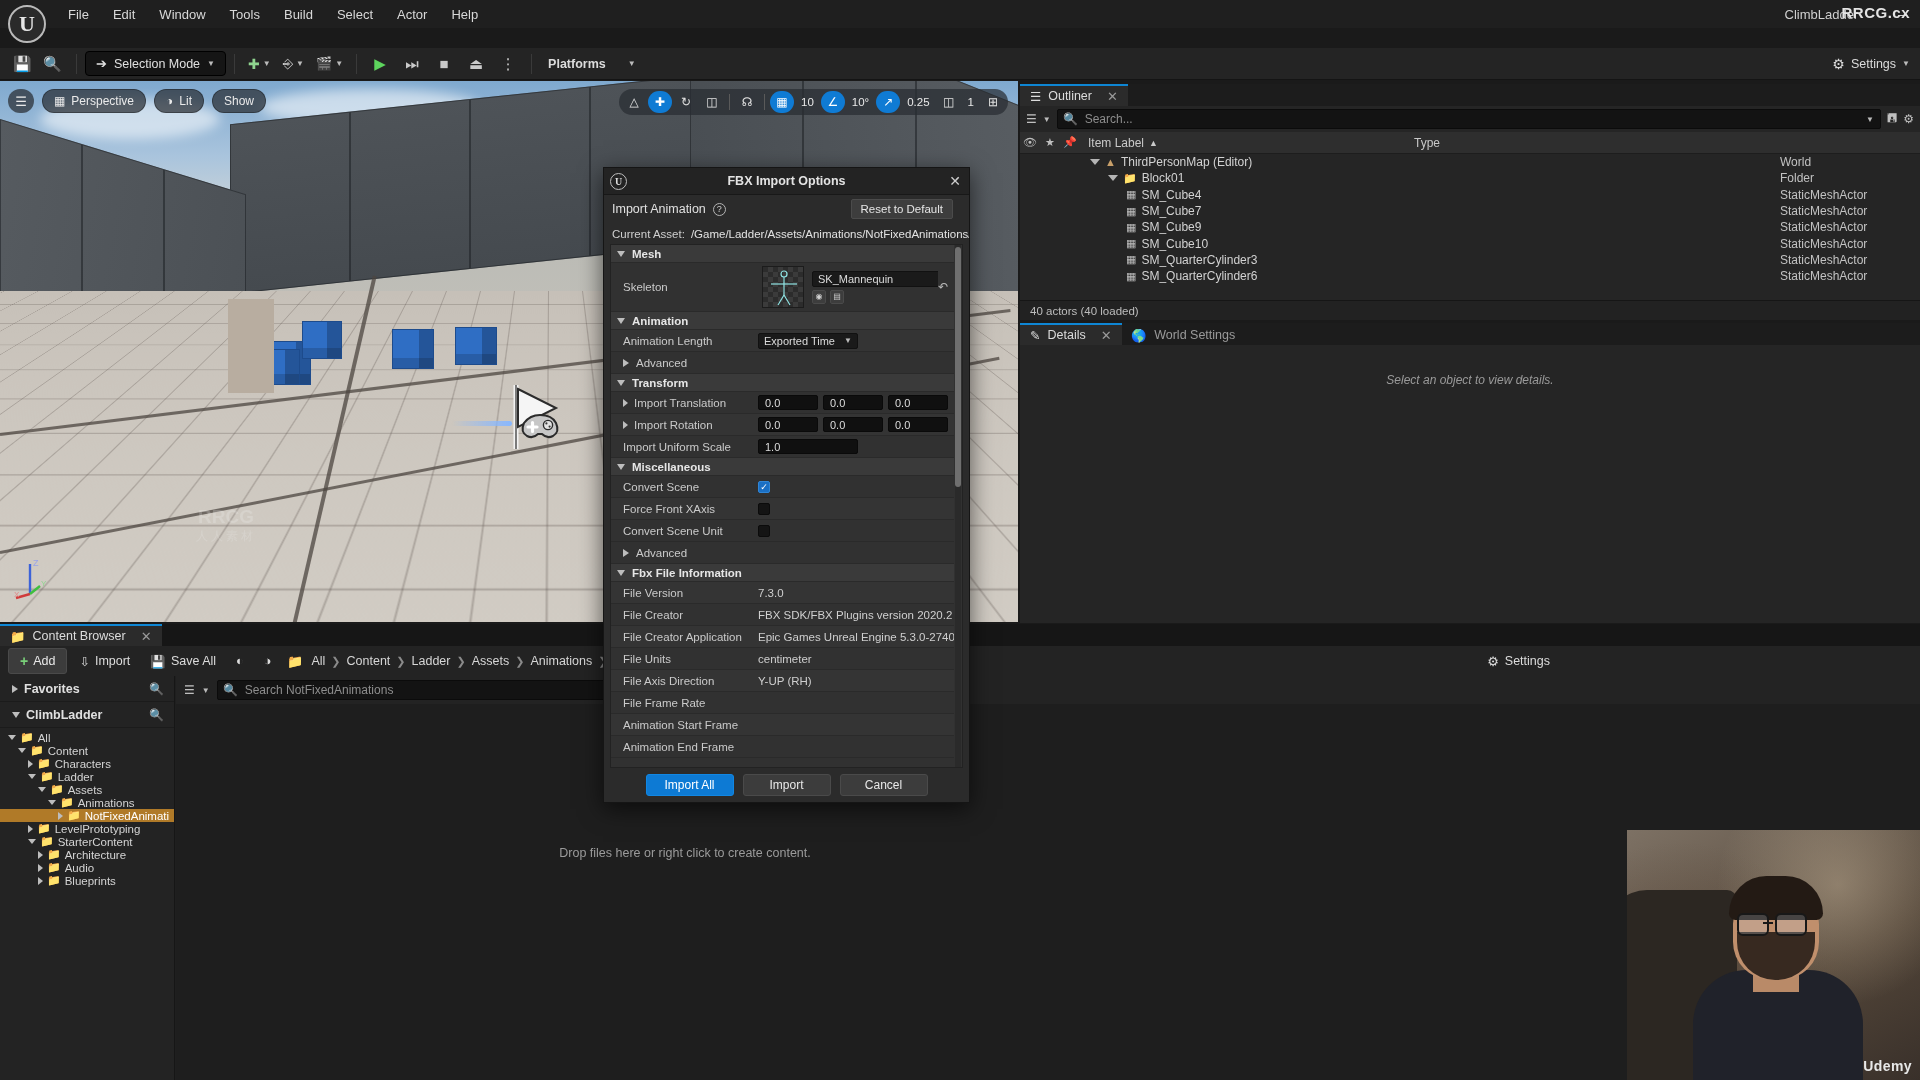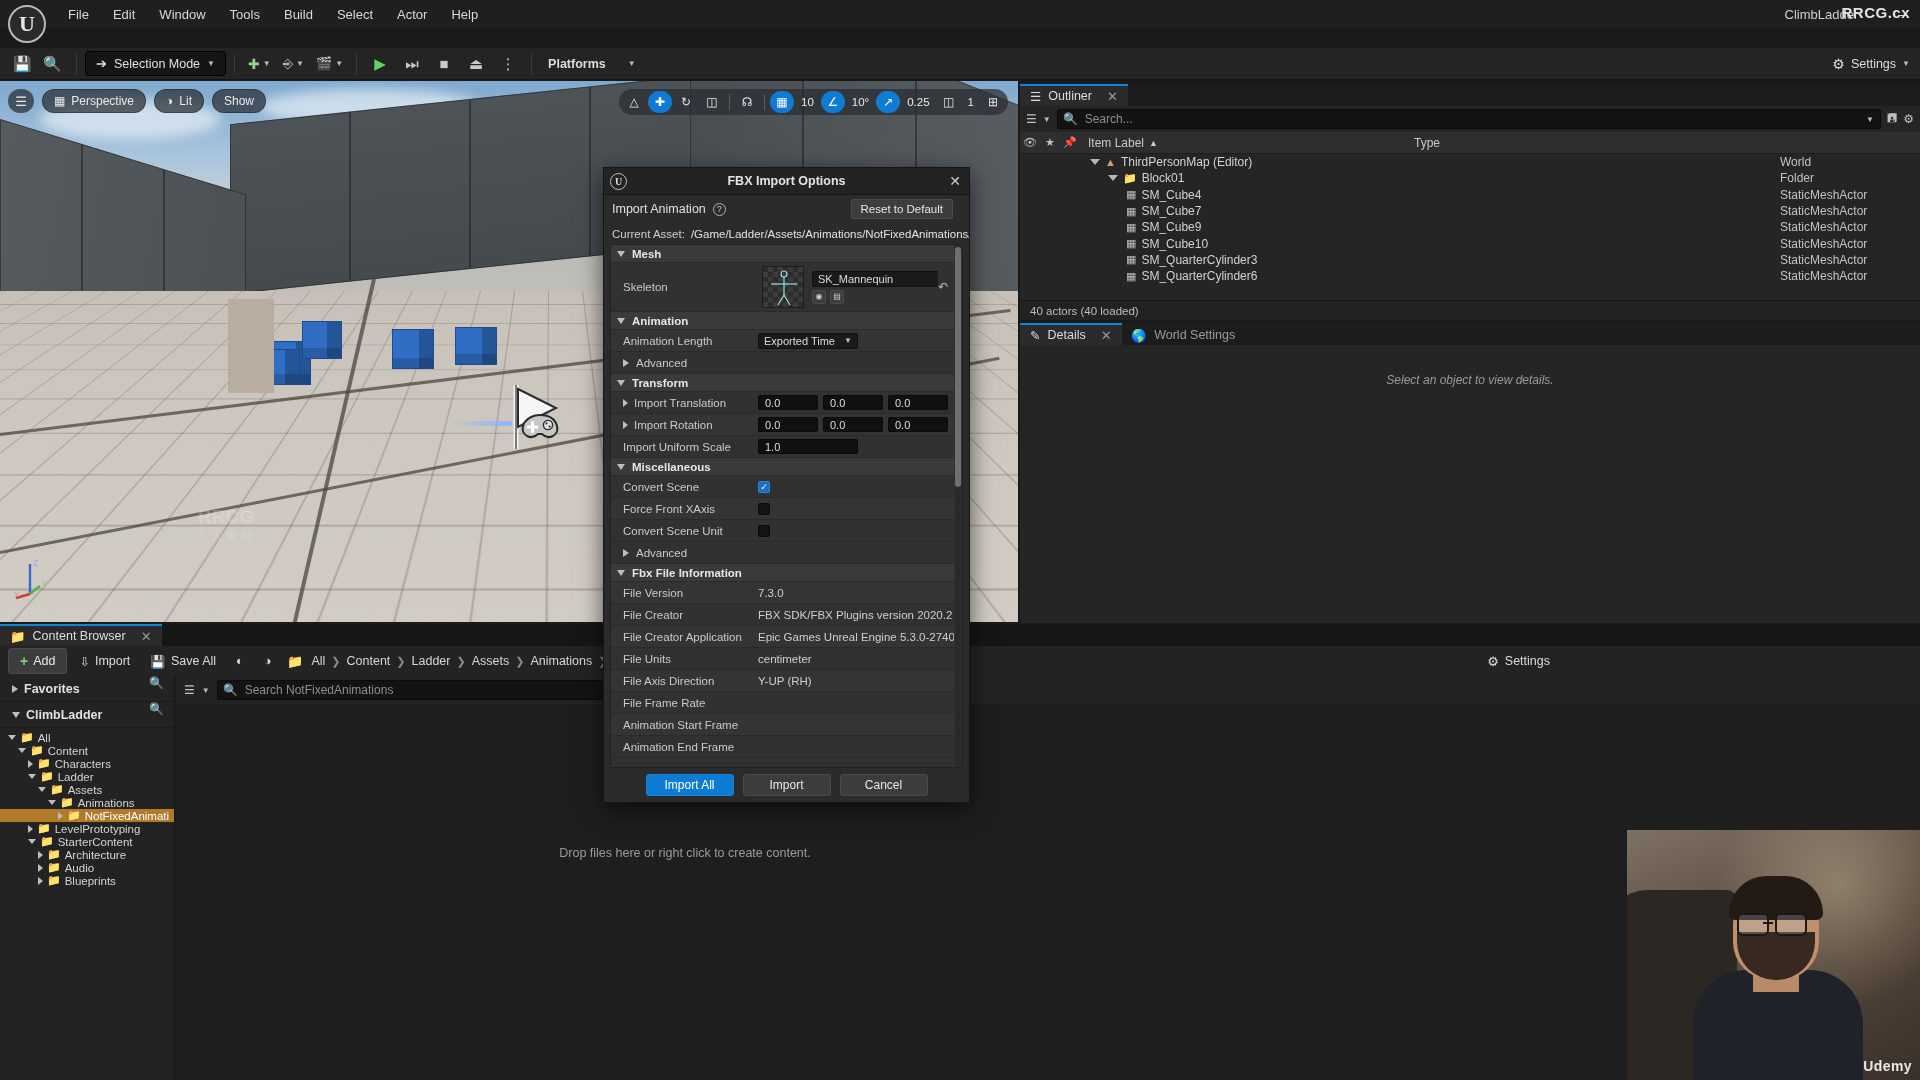--- a/index.html
+++ b/index.html
@@ -199,21 +199,21 @@
   }
   .plus-g{color:#7ad17a;font-size:14px;font-weight:bold;}
   .cb-tbtn{display:flex;align-items:center;gap:5px;padding:4px 8px;font-size:12.5px;color:#dcdcdc;border-radius:3px;}
   .crumb{font-size:12.5px;color:#d6d6d6;padding:2px 4px;}
   .crumb-sep{color:#8b8b8b;font-size:11px;padding:0 2px;}
   .cb-left{
     position:absolute;top:52px;left:0;width:175px;height: 404px;background:#232323;
     border-right:1px solid #161616; overflow:hidden;
   }
   .cb-sec{
-    height:26px;display:flex;justify-content:space-between;
+    height:26px;display:flex;align-items:center;justify-content:space-between;
     padding:0 10px 0 12px;font-size:12.5px;color:#e0e0e0;font-weight:bold;
     border-bottom:1px solid #1b1b1b;
     gap:12px;
   }
   .tree-row{
     height:13px;display:flex;align-items:center;gap:4px;font-size:11.5px;color:#d4d4d4;
     padding-left:10px;
   }
   .tree-row.sel{background:#b07a28;color:#fff;}
   .folder-ico{color:#d8a44a;font-size:11px;}

